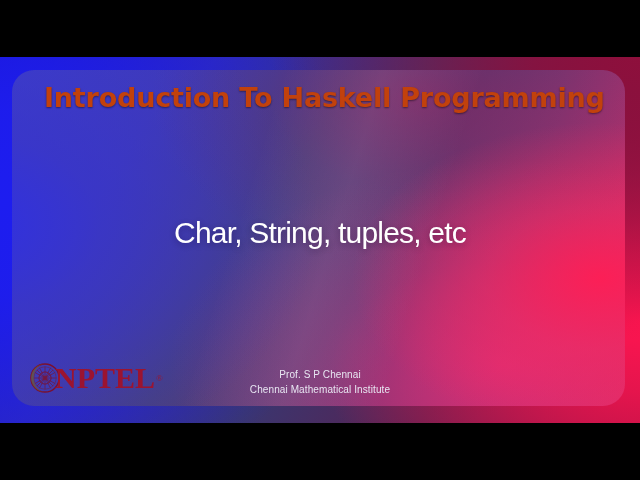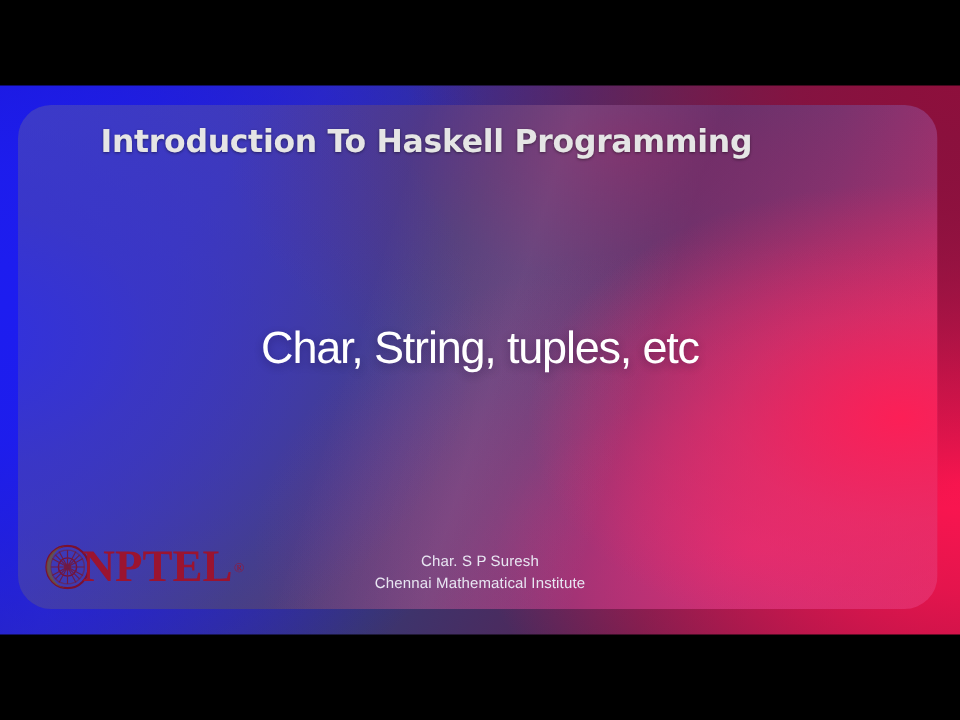--- a/index.html
+++ b/index.html
@@ -73,26 +73,26 @@
     background: linear-gradient(107deg,
         rgba(255,255,255,0.00) 38%,
         rgba(255,200,220,0.10) 52%,
         rgba(255,255,255,0.00) 66%);
     pointer-events: none;
   }
 
   
   #slide-title {
     position: absolute;
-    left: 67px;
+    left: 44px;
     top: 82px;
     z-index: 20;
-    color: #e5e5e5;
+    color: #c2410c;
     font-family: "DejaVu Sans", sans-serif;
-    font-size: 21px;
+    font-size: 27px;
     font-weight: bold;
     letter-spacing: -0.2px;
     white-space: nowrap;
     text-shadow: 0 1px 2px rgba(0,0,0,0.45);
   }
 
   
   #slide-heading {
     position: absolute;
     left: 0;
@@ -191,19 +191,19 @@
         <line x1="10" y1="20" x2="54" y2="44"></line>
         <line x1="10" y1="44" x2="54" y2="20"></line>
       </g>
       <path d="M32 2 A30 30 0 0 0 32 62 A24 30 0 0 1 32 2 Z" fill="#6b5a3a" opacity="0.75"></path>
     </svg>
     <span id="nptel-wordmark">NPTEL</span>
     <span id="nptel-reg">®</span>
   </div>
 
   <div id="presenter-credits">
-    <span id="presenter-name">Char. S P Suresh</span>
+    <span id="presenter-name">Prof. S P Chennai</span>
     <span id="presenter-affiliation">Chennai Mathematical Institute</span>
   </div>
 
   <div id="letterbox-bottom" class="letterbox"></div>
 
 </div>
 
 </body></html>

